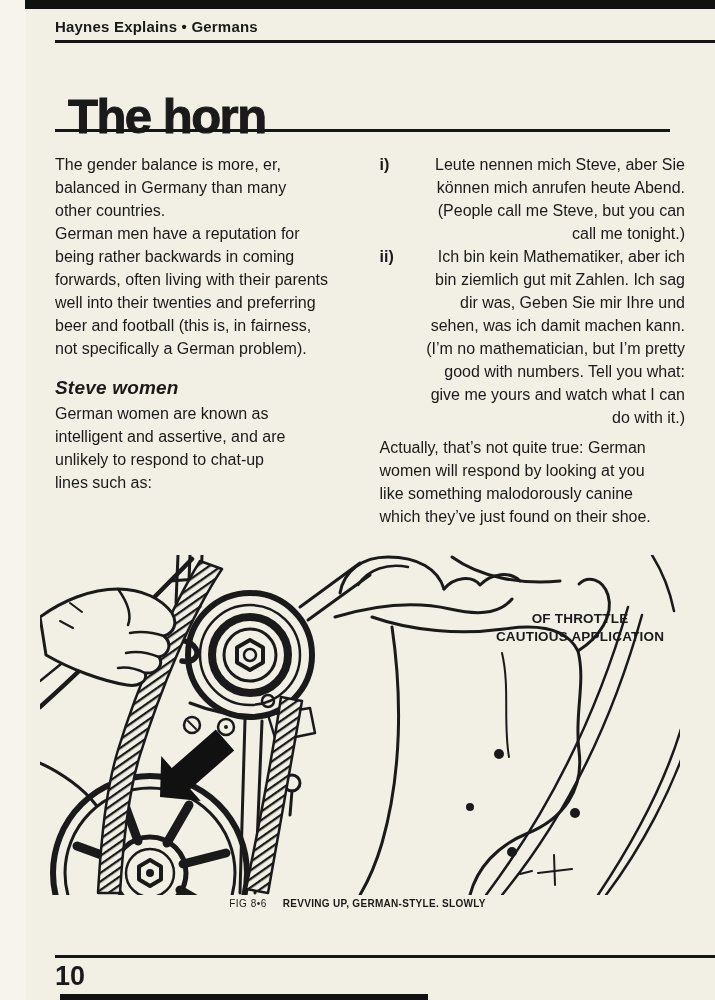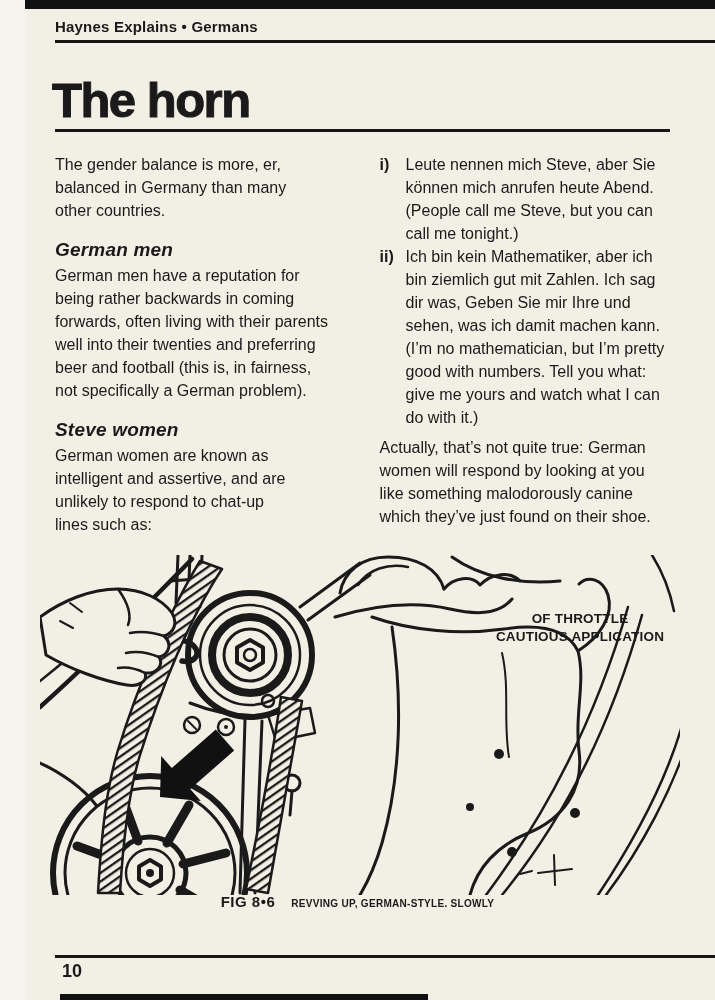--- a/index.html
+++ b/index.html
@@ -43,68 +43,67 @@
     font-size:16px;line-height:23px;white-space:pre-line;margin:0;
   }
   .section-heading{
     font-size:19px;font-weight:bold;font-style:italic;
     margin:17px 0 3px 0;letter-spacing:.2px;
   }
   .list-item{display:flex;align-items:flex-start;}
   .list-marker{
     width:26px;flex:0 0 26px;font-size:16px;line-height:23px;font-weight:bold;
   }
-  .list-text{flex:1;}
+  .list-text{flex:1;text-align:right;}
   .closing{margin-top:7px;}
   .figure{
     position:absolute;left:40px;top:555px;width:640px;height:340px;
   }
   .figure svg{display:block;}
   .fig-annotation{
     position:absolute;left:440px;top:55px;width:200px;
     text-align:center;font-size:13.5px;font-weight:bold;line-height:18px;
     letter-spacing:.2px;
   }
   .fig-caption{
     position:absolute;left:0;top:893px;width:715px;text-align:center;
   }
   .fig-number{
-    font-size:15px;font-weight:bold;letter-spacing:.5px;margin-right:16px;
+    font-size:10px;font-weight:normal;letter-spacing:.5px;margin-right:16px;
   }
   .fig-caption-text{
     font-size:10px;font-weight:bold;letter-spacing:.3px;
   }
   .footer-rule{
     position:absolute;left:55px;right:0;top:955px;height:3px;background:#161616;
   }
   .page-number{
-    position:absolute;left:55px;top:961px;font-size:18px;font-weight:bold;margin-left:7px;
+    position:absolute;left:55px;top:961px;font-size:27px;font-weight:bold;
   }
   .bottom-bar{
     position:absolute;left:60px;top:994px;width:368px;height:6px;background:#111;
   }
 </style>
 </head>
 <body>
 
 <div class="edge-strip"></div>
 <div class="top-bar"></div>
 
 <div class="book-header">Haynes Explains • Germans</div>
 <div class="header-rule"></div>
 
-<h1 class="page-title" style="margin:0;">The horn</h1>
+<h1 class="page-title" style="margin:16px;">The horn</h1>
 <div class="title-rule"></div>
 
 <div class="columns">
   <div class="col-left">
     <p class="para">The gender balance is more, er,
 balanced in Germany than many
 other countries.</p>
-    <div class="section-heading">German men</div>
     <p class="para">German men have a reputation for
 being rather backwards in coming
 forwards, often living with their parents
 well into their twenties and preferring
 beer and football (this is, in fairness,
 not specifically a German problem).</p>
     <div class="section-heading">Steve women</div>
     <p class="para">German women are known as
 intelligent and assertive, and are
 unlikely to respond to chat-up

